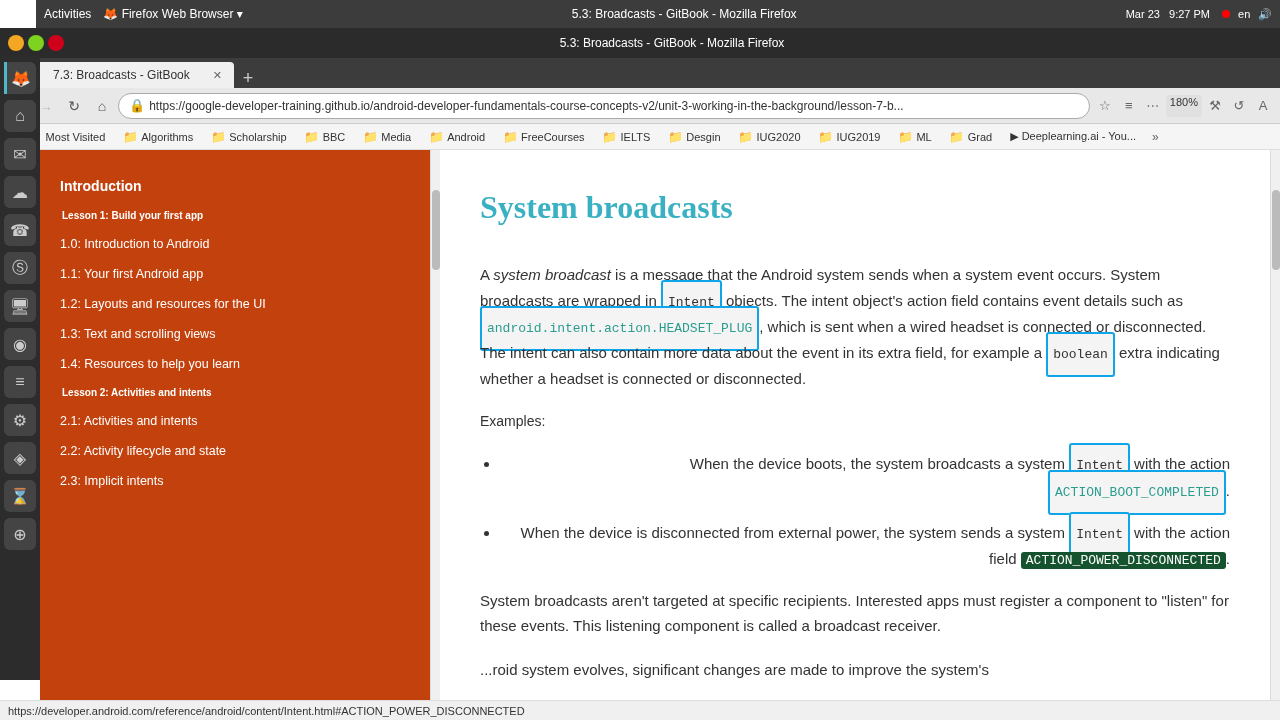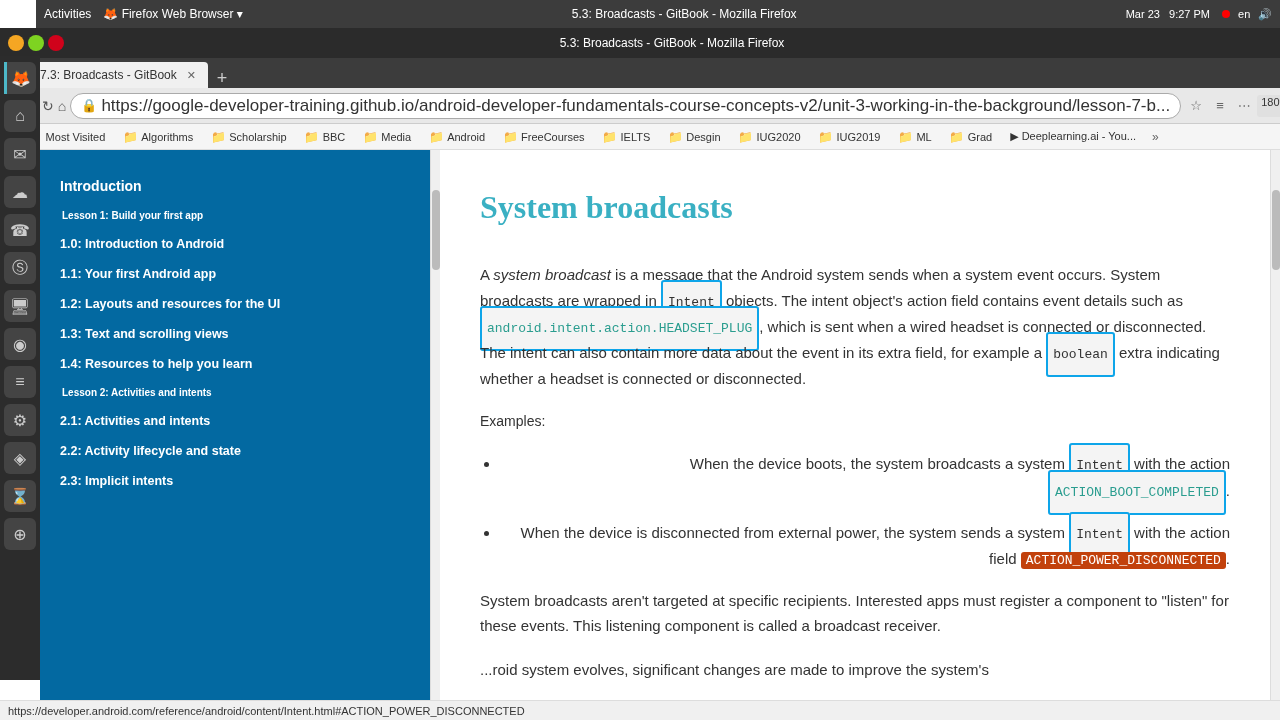--- a/index.html
+++ b/index.html
@@ -61,21 +61,21 @@
       align-items: flex-end;
       padding: 0 8px;
     }
     .browser-tab {
       height: 26px;
       background: #f0f0f0;
       border-radius: 4px 4px 0 0;
       padding: 0 12px;
       display: flex;
       align-items: center;
-      gap: 6px;
+      gap: 19px;
       font-size: 12px;
       color: #333;
       min-width: 160px;
     }
     .browser-tab .favicon { width: 14px; height: 14px; background: #1a9ae8; border-radius: 2px; }
     .browser-tab .close-tab { cursor: pointer; font-size: 11px; color: #666; margin-left: 4px; }
     .new-tab-btn { width: 20px; height: 20px; background: transparent; border: none; color: #ccc; font-size: 18px; cursor: pointer; margin-left: 4px; }
 
     
     .browser-toolbar {
@@ -104,21 +104,21 @@
       background: #fff;
       border: 1px solid #aaa;
       border-radius: 13px;
       padding: 0 10px;
       font-size: 12px;
       color: #333;
       display: flex;
       align-items: center;
       gap: 4px;
     }
-    .url-text { flex: 1; font-size: 17px; color: #333; overflow: hidden; white-space: nowrap; }
+    .url-text { flex: 1; font-size: 12px; color: #333; overflow: hidden; white-space: nowrap; }
     .toolbar-icons { display: flex; gap: 2px; }
     .toolbar-icon { width: 22px; height: 22px; display: flex; align-items: center; justify-content: center; color: #666; font-size: 13px; cursor: pointer; border-radius: 3px; }
     .zoom-badge { background: #e0e0e0; border-radius: 3px; padding: 1px 4px; font-size: 11px; color: #333; }
 
     
     .bookmarks-bar {
       height: 26px;
       background: #f5f5f5;
       display: flex;
       align-items: center;
@@ -137,36 +137,36 @@
       cursor: pointer;
       white-space: nowrap;
       color: #333;
     }
     .bookmark-folder { color: #888; font-size: 12px; }
     .bookmarks-overflow { color: #666; font-size: 12px; cursor: pointer; padding: 2px 4px; }
 
     
     .sidebar {
       width: 390px;
-      background: #0369a1;
+      background: #c2410c;
       overflow-y: auto;
       flex-shrink: 0;
       padding: 20px 0;
     }
     .sidebar-nav-item {
       display: block;
       padding: 8px 20px;
       color: #fff;
       font-size: 13px;
       cursor: pointer;
       text-decoration: none;
     }
     .sidebar-nav-item.level-1 { font-weight: bold; font-size: 14px; }
     .sidebar-nav-item.level-2 { font-weight: bold; font-size: 10px; padding-left: 22px; }
-    .sidebar-nav-item.level-3 { font-weight: bold; font-size: 12.5px; }
+    .sidebar-nav-item.level-3 { font-weight: normal; font-size: 12.5px; }
 
     
     .main-content {
       flex: 1;
       overflow-y: auto;
       padding: 30px 40px;
       background: #fff;
       font-size: 15px;
       line-height: 1.7;
       color: #333;
@@ -186,21 +186,21 @@
       font-family: 'Courier New', monospace;
       background: #f4f4f4;
       border: 2px solid #0ea5e9;
       padding: 13px 5px;
       border-radius: 3px;
       font-size: 13px;
     }
 
     .code-highlight {
       font-family: 'Courier New', monospace;
-      background: #c2410c;
+      background: #14532d;
       color: #fff;
       padding: 1px 5px;
       border-radius: 3px;
       font-size: 13px;
     }
 
     .code-cyan {
       font-family: 'Courier New', monospace;
       color: #2a9d8f;
       font-size: 13px;

